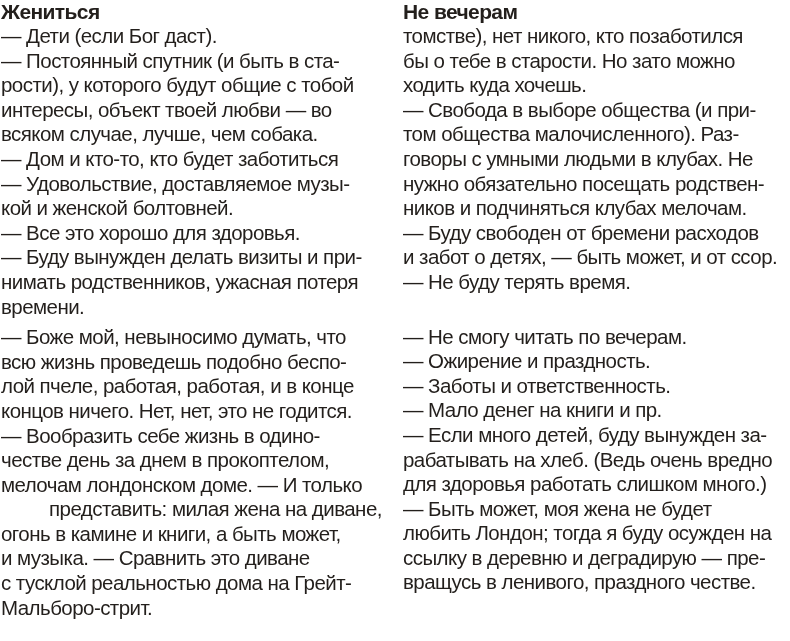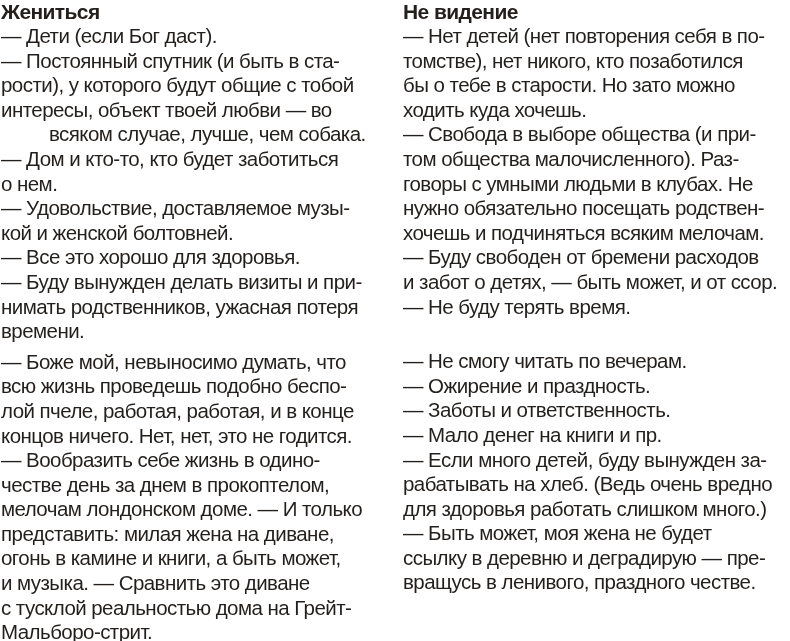--- a/index.html
+++ b/index.html
@@ -42,69 +42,68 @@
 </head>
 <body>
 
 <div class="col col-left">
   <div class="heading">Жениться</div>
   <div id="left-block-1">
       <div class="line" style="display: block;">— Дети (если Бог даст).</div>
       <div class="line" style="display: block;">—  Постоянный спутник (и быть в ста-</div>
       <div class="line" style="display: block;">рости), у которого будут общие с тобой</div>
       <div class="line" style="display: block;">интересы, объект твоей любви — во</div>
-      <div class="line" style="display: block; padding-left: 48px;">всяком случае, лучше, чем собака.</div>
+      <div class="line" style="display: block;">всяком случае, лучше, чем собака.</div>
       <div class="line" style="display: block;">—  Дом и кто-то, кто будет заботиться</div>
-      <div class="line" style="display: block;">о нем.</div>
       <div class="line" style="display: block;">—  Удовольствие, доставляемое музы-</div>
       <div class="line" style="display: block;">кой и женской болтовней.</div>
       <div class="line" style="display: block;">—  Все это хорошо для здоровья.</div>
       <div class="line" style="display: block;">—  Буду вынужден делать визиты и при-</div>
       <div class="line" style="display: block;">нимать родственников, ужасная потеря</div>
       <div class="line" style="display: block;">времени.</div>
     </div>
   <div class="gap"></div>
   <div id="left-block-2">
       <div class="line" style="display: block;">—  Боже мой, невыносимо думать, что</div>
       <div class="line" style="display: block;">всю жизнь проведешь подобно беспо-</div>
       <div class="line" style="display: block;">лой пчеле, работая, работая, и в конце</div>
       <div class="line" style="display: block;">концов ничего. Нет, нет, это не годится.</div>
       <div class="line" style="display: block;">—  Вообразить себе жизнь в одино-</div>
       <div class="line" style="display: block;">честве день за днем в прокоптелом,</div>
       <div class="line" style="display: block;">мелочам лондонском доме. — И только</div>
-      <div class="line" style="display: block;">представить: милая жена на диване,</div>
+      <div class="line" style="display: block; padding-left: 48px;">представить: милая жена на диване,</div>
       <div class="line" style="display: block;">огонь в камине и книги, а быть может,</div>
       <div class="line" style="display: block;">и музыка. — Сравнить это диване</div>
       <div class="line" style="display: block;">с тусклой реальностью дома на Грейт-</div>
       <div class="line" style="display: block;">Мальборо-стрит.</div>
     </div>
 </div>
 
 <div class="col col-right">
-  <div class="heading">Не видение</div>
+  <div class="heading">Не вечерам</div>
   <div id="right-block-1">
-      <div class="line" style="display: block;">— Нет детей (нет повторения себя в по-</div>
       <div class="line" style="display: block;">томстве), нет никого, кто позаботился</div>
       <div class="line" style="display: block;">бы о тебе в старости. Но зато можно</div>
       <div class="line" style="display: block;">ходить куда хочешь.</div>
       <div class="line" style="display: block;">—  Свобода в выборе общества (и при-</div>
       <div class="line" style="display: block;">том общества малочисленного). Раз-</div>
       <div class="line" style="display: block;">говоры с умными людьми в клубах. Не</div>
       <div class="line" style="display: block;">нужно обязательно посещать родствен-</div>
-      <div class="line" style="display: block;">хочешь и подчиняться всяким мелочам.</div>
+      <div class="line" style="display: block;">ников и подчиняться клубах мелочам.</div>
       <div class="line" style="display: block;">—  Буду свободен от бремени расходов</div>
       <div class="line" style="display: block;">и забот о детях, — быть может, и от ссор.</div>
       <div class="line" style="display: block;">—  Не буду терять время.</div>
     </div>
   <div class="gap" style="height:30px"></div>
   <div id="right-block-2">
       <div class="line" style="display: block;">—  Не смогу читать по вечерам.</div>
       <div class="line" style="display: block;">— Ожирение и праздность.</div>
       <div class="line" style="display: block;">— Заботы и ответственность.</div>
       <div class="line" style="display: block;">— Мало денег на книги и пр.</div>
       <div class="line" style="display: block;">— Если много детей, буду вынужден за-</div>
       <div class="line" style="display: block;">рабатывать на хлеб. (Ведь очень вредно</div>
       <div class="line" style="display: block;">для здоровья работать слишком много.)</div>
       <div class="line" style="display: block;">—  Быть может, моя жена не будет</div>
+      <div class="line" style="display: block;">любить Лондон; тогда я буду осужден на</div>
       <div class="line" style="display: block;">ссылку в деревню и деградирую — пре-</div>
       <div class="line" style="display: block;">вращусь в ленивого, праздного честве.</div>
     </div>
 </div>
 
 </body></html>

